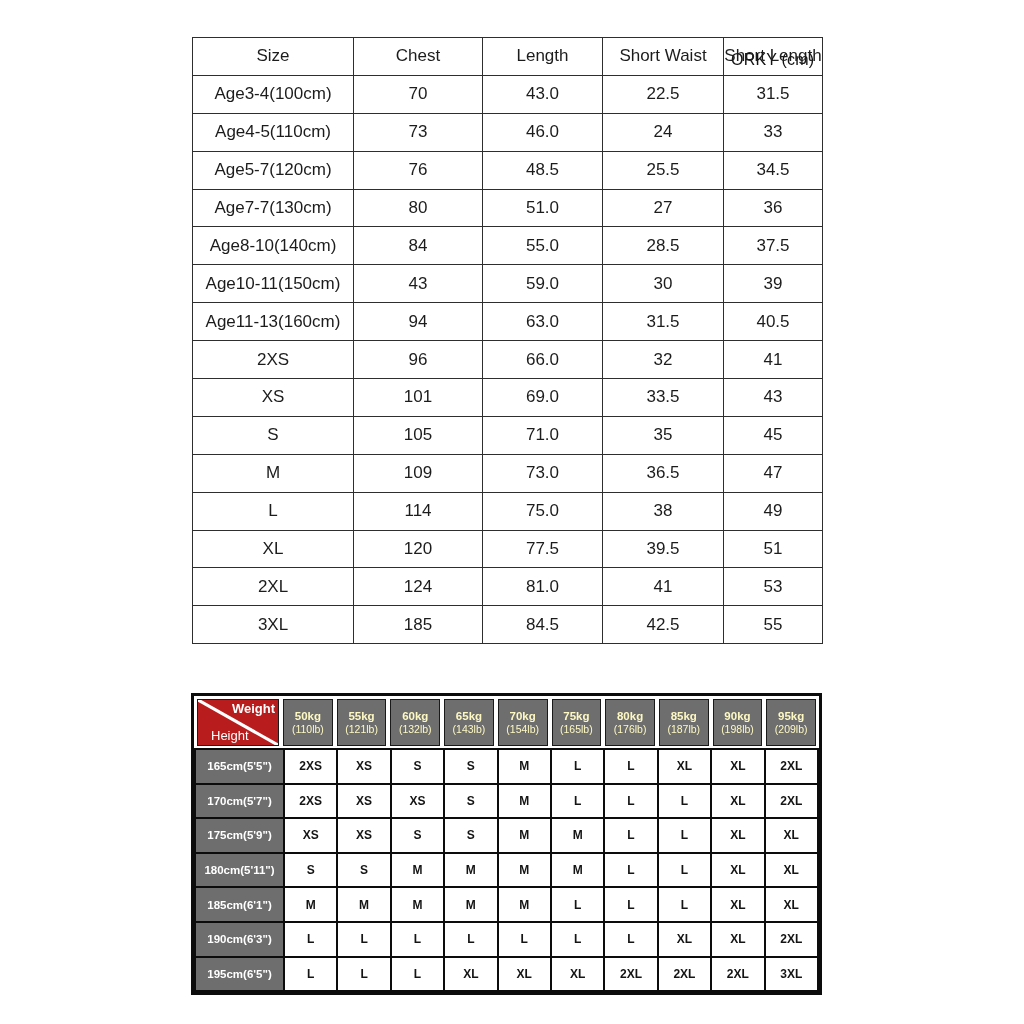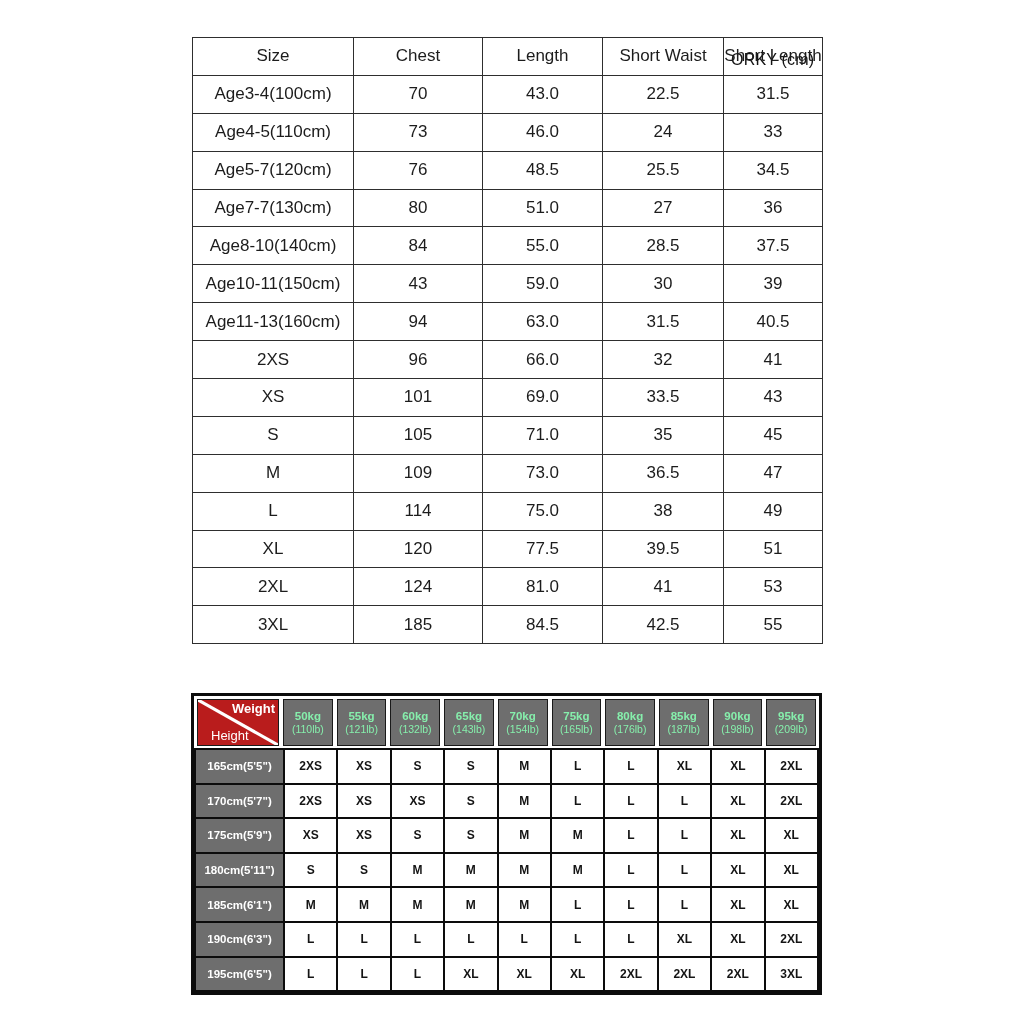--- a/index.html
+++ b/index.html
@@ -97,21 +97,21 @@
   .weight-cell {
     flex: 1;
     box-sizing: border-box;
     height: 47px;
     background: #6e6e6e;
     border: 1px solid #1a1a1a;
     display: flex;
     flex-direction: column;
     align-items: center;
     justify-content: center;
-    color: #86efac;
+    color: #fef9c3;
     overflow: hidden;
   }
   .weight-cell .kg {
     font-size: 11.5px;
     font-weight: 700;
     line-height: 12.5px;
     white-space: nowrap;
   }
   .weight-cell .lb {
     font-size: 10.5px;

